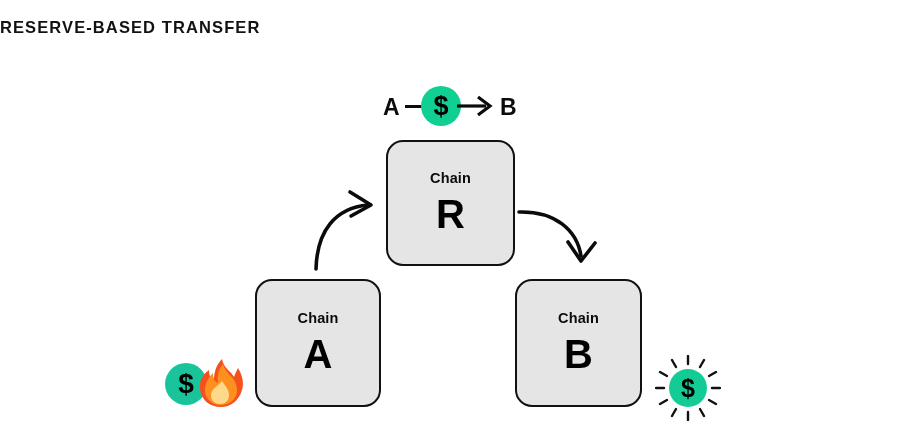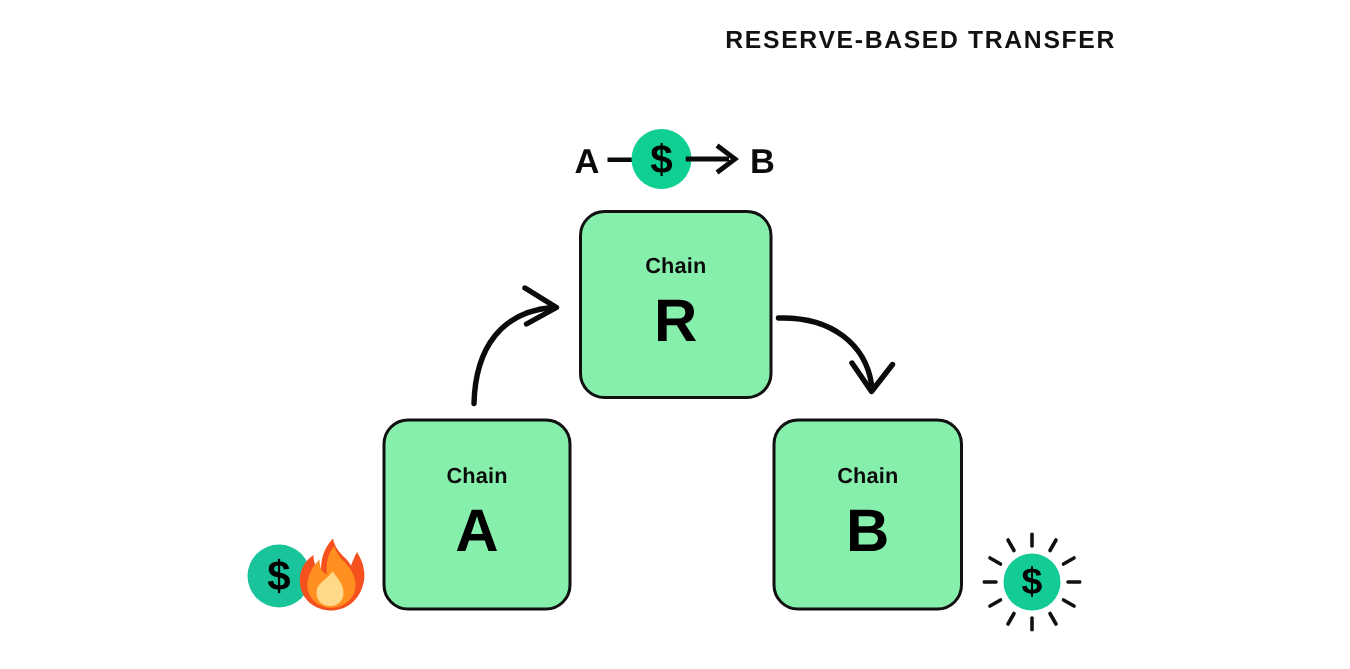--- a/index.html
+++ b/index.html
@@ -18,21 +18,21 @@
     background: #ffffff;
     overflow: hidden;
   }
 
   
   #title {
     position: absolute;
     left: 0;
     top: 18px;
     width: 744px;
-    text-align: right;
+    text-align: left;
     font-size: 16.5px;
     font-weight: 700;
     letter-spacing: 1.1px;
     color: #121212;
   }
 
   
   #flow-label {
     position: absolute;
     left: 383px;
@@ -82,21 +82,21 @@
     left: 74px;
     top: 7px;
     width: 40px;
     height: 26px;
   }
 
   
   .chain-box {
     position: absolute;
     box-sizing: border-box;
-    background: #86efac;
+    background: #e5e5e5;
     border: 2px solid #111111;
     border-radius: 17px;
     display: flex;
     flex-direction: column;
     align-items: center;
     justify-content: center;
   }
   .chain-box .chain-word {
     font-size: 14.5px;
     font-weight: 700;

